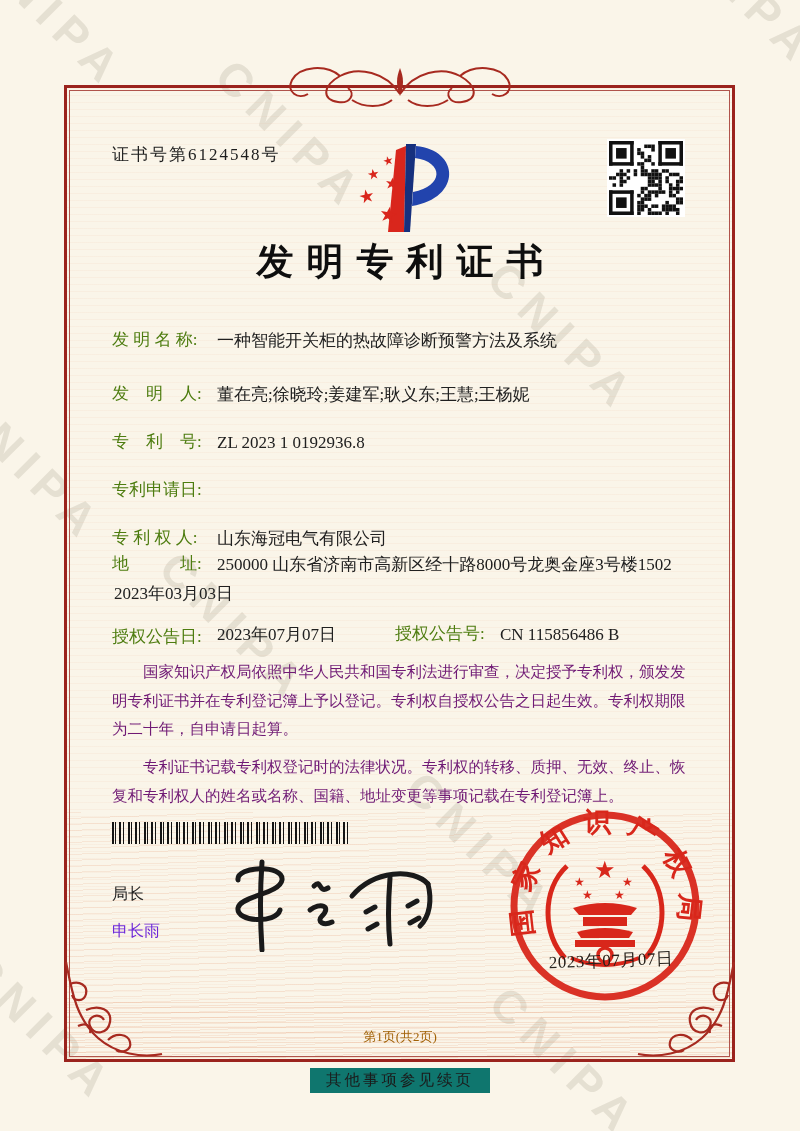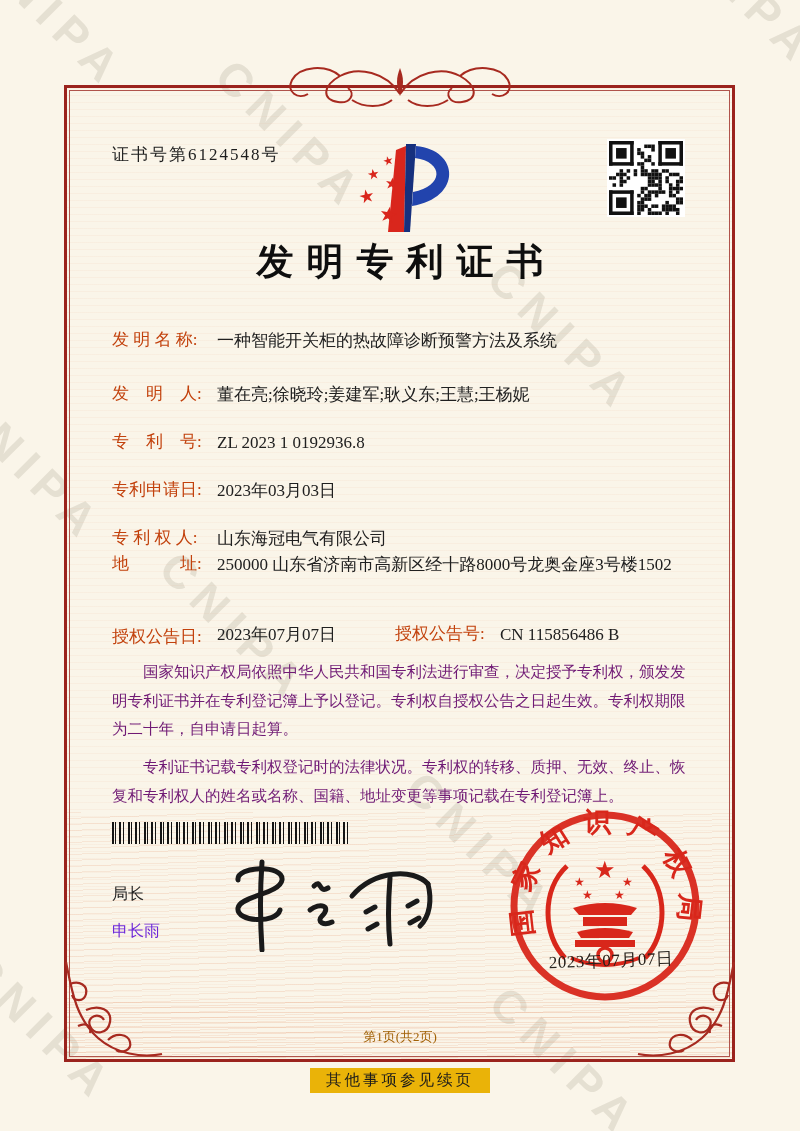--- a/index.html
+++ b/index.html
@@ -61,26 +61,26 @@
     font-size:17px; letter-spacing:2px; color:#1d1d1d;
   }
   .logo { position:absolute; left:338px; top:136px; }
   .qr { position:absolute; left:607px; top:139px; background:#fff; padding:2px; }
   .title {
     position:absolute; left:0; right:0; top:237px;
     text-align:center; font-size:37px; font-weight:bold;
     letter-spacing:13px; color:#0e0e0e; text-indent:13px;
   }
   .row { position:absolute; left:112px; display:flex; font-size:17px; color:#202020; }
-  .row .lbl { flex:0 0 103px; white-space:nowrap; color:#c2410c; }
+  .row .lbl { flex:0 0 103px; white-space:nowrap; color:#4d7c0f; }
   .row .val { margin-left:2px; line-height:1.5; }
   .row-name    { top:328px; }
   .row-inv     { top:382px; }
   .row-no      { top:430px; }
-  .row-filing  { top:478px; }
+  .row-filing  { top:478px;flex-direction:column; }
   .row-owner   { top:526px; }
   .row-addr    { top:552px; }
   .row-addr .val { width:458px; }
   .row-grant   { top:622px; width:600px;align-items:flex-end; }
   .grant-no-pair { position:absolute; left:283px; top:0; display:flex; }
   .grant-no-pair .lbl { flex:0 0 103px; }
 
   .paras { position:absolute; left:112px; top:658px; width:580px; }
   .paras p {
     font-size:15.5px; line-height:1.85; text-indent:2em;
@@ -103,21 +103,21 @@
     font-size:17px; text-align:center; color:#26201b;
     transform:rotate(-2deg); letter-spacing:0.5px; font-weight:500;
   }
 
   .footer-page {
     position:absolute; left:0; right:0; top:1028px;
     text-align:center; font-size:13px; color:#a16207;
   }
   .footer-note-wrap { position:absolute; left:0; right:0; top:1068px; text-align:center; }
   .footer-note {
-    display:inline-block; background:#eab308; padding:2px 16px;
+    display:inline-block; background:#0f766e; padding:2px 16px;
     font-size:15.5px; color:#1b1b1b; letter-spacing:3px;
   }
 </style>
 </head>
 <body>
 
 <div class="sheet">
 
   <div class="wm" style="left:-44px; top:-14px;">CNIPA</div>
   <div class="wm" style="left:648px; top:-36px;">CNIPA</div>

